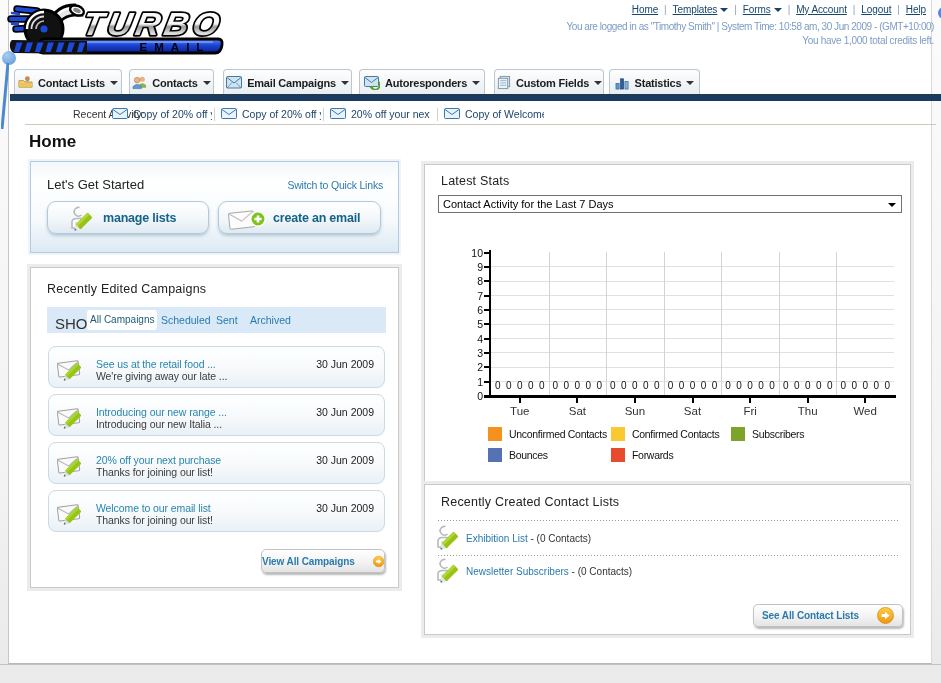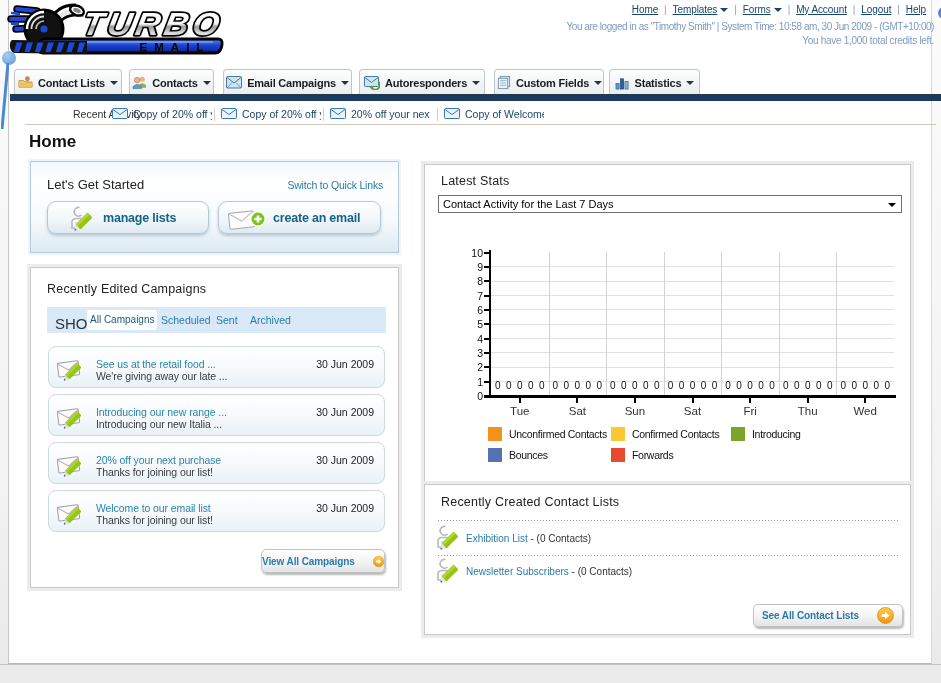--- a/index.html
+++ b/index.html
@@ -424,21 +424,21 @@
 <span class="abs" style="left:436.2px;top:215px;width:8px;text-align:center;font-size:10px;color:#111;">0</span>
 <span class="abs" style="left:447.2px;top:215px;width:8px;text-align:center;font-size:10px;color:#111;">0</span>
 <span class="abs" style="left:458.2px;top:215px;width:8px;text-align:center;font-size:10px;color:#111;">0</span>
 <i class="abs" style="left:439.2px;top:233px;width:2px;height:5px;background:#000;"></i>
 <span class="abs" style="left:420.2px;top:240px;width:40px;text-align:center;font-size:11.5px;color:#333;">Wed</span>
 <i class="abs" style="left:63px;top:262px;width:14px;height:14px;background:#f5921e;"></i>
 <span class="abs" style="left:84px;top:263px;font-size:10.5px;letter-spacing:-0.3px;color:#111;white-space:nowrap;">Unconfirmed Contacts</span>
 <i class="abs" style="left:186px;top:262px;width:14px;height:14px;background:#fbc832;"></i>
 <span class="abs" style="left:207px;top:263px;font-size:10.5px;letter-spacing:-0.3px;color:#111;white-space:nowrap;">Confirmed Contacts</span>
 <i class="abs" style="left:306px;top:262px;width:14px;height:14px;background:#7ba428;"></i>
-<span class="abs" style="left:327px;top:263px;font-size:10.5px;letter-spacing:-0.3px;color:#111;white-space:nowrap;">Introducing</span>
+<span class="abs" style="left:327px;top:263px;font-size:10.5px;letter-spacing:-0.3px;color:#111;white-space:nowrap;">Subscribers</span>
 <i class="abs" style="left:63px;top:283px;width:14px;height:14px;background:#5572b5;"></i>
 <span class="abs" style="left:84px;top:284px;font-size:10.5px;letter-spacing:-0.3px;color:#111;white-space:nowrap;">Bounces</span>
 <i class="abs" style="left:186px;top:283px;width:14px;height:14px;background:#e84a2d;"></i>
 <span class="abs" style="left:207px;top:284px;font-size:10.5px;letter-spacing:-0.3px;color:#111;white-space:nowrap;">Forwards</span>
 </div>
 </div>
 
 <div id="rccl" class="gbox">
   <h2>Recently Created Contact Lists</h2>
   <div class="dotline" style="top:35px;"></div>

